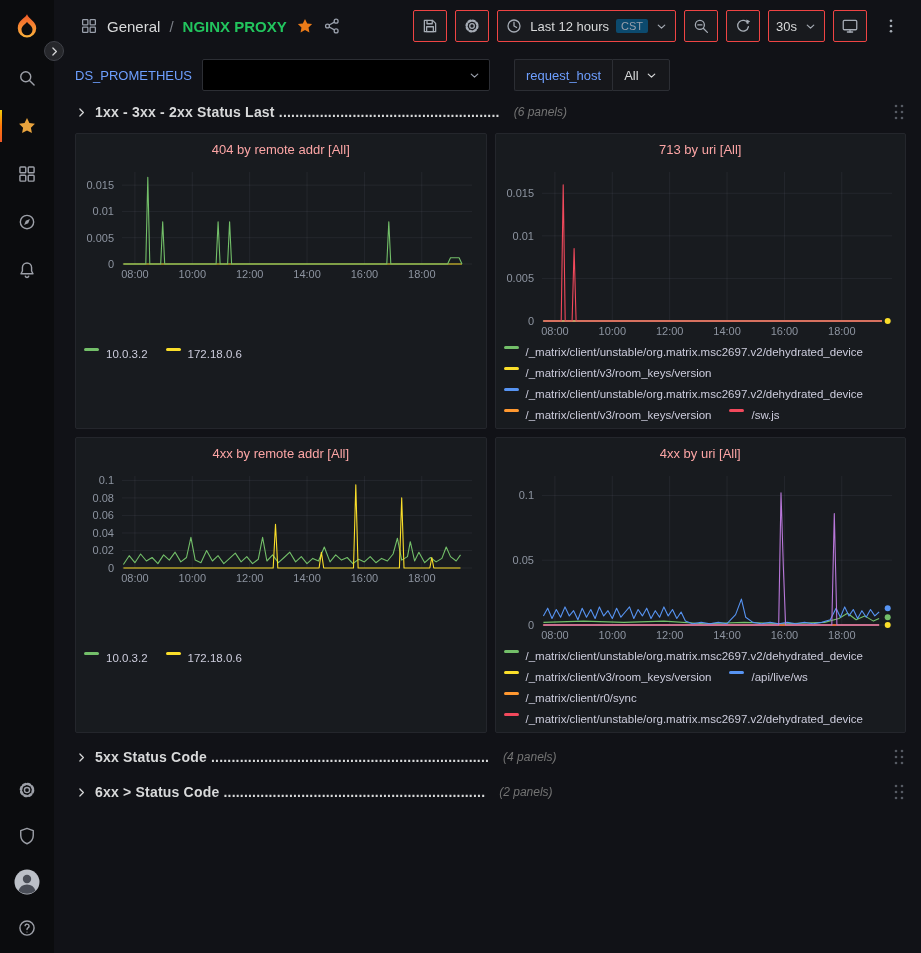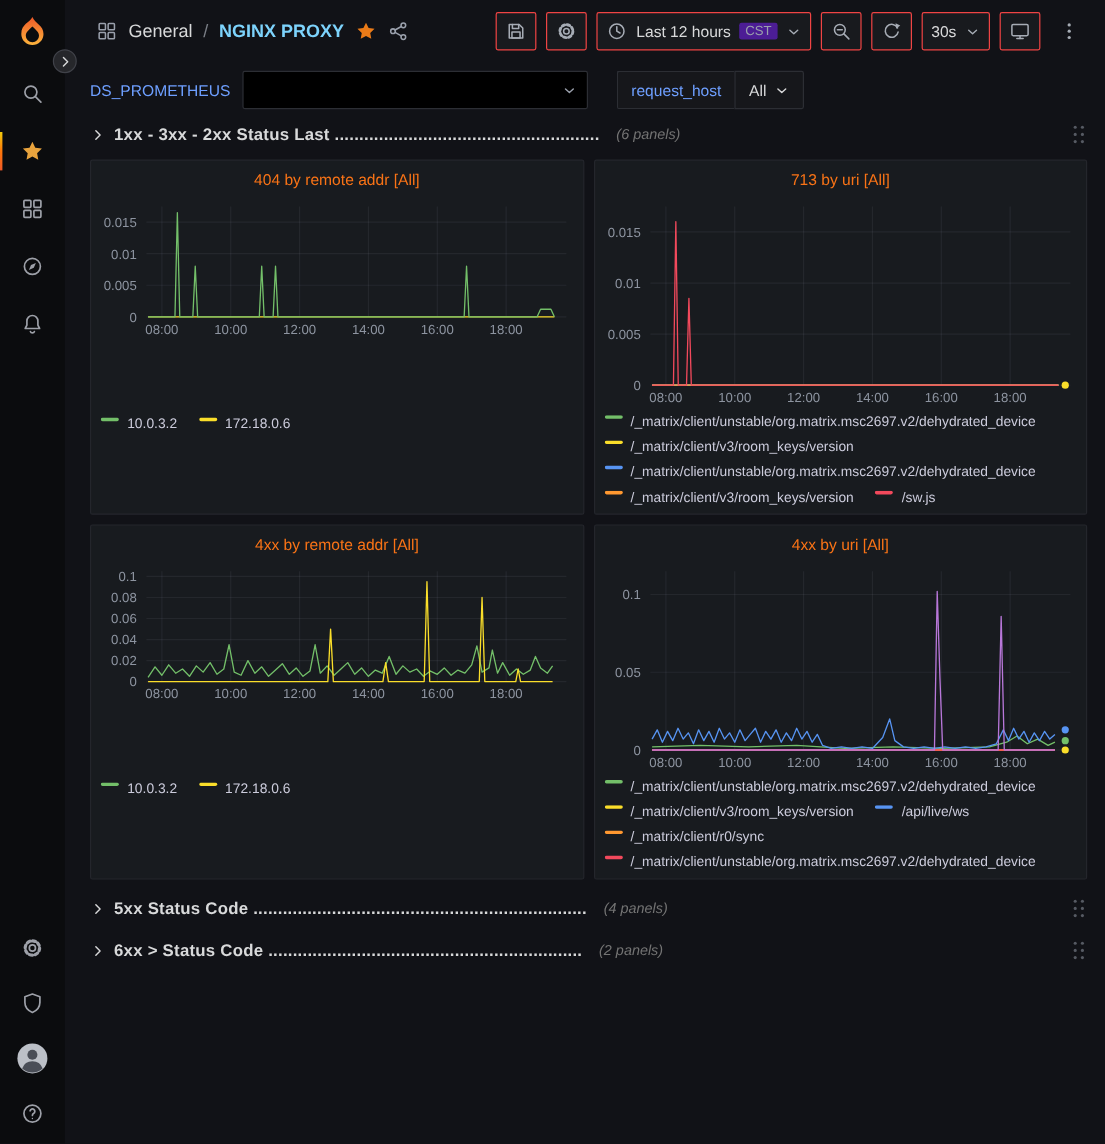--- a/index.html
+++ b/index.html
@@ -24,26 +24,26 @@
   
   .main { flex:1; min-width:0; display:flex; flex-direction:column; position:relative; }
   .expand-pill { position:absolute; left:-10px; top:41px; width:20px; height:20px; border-radius:50%;
     background:#26272b; border:1px solid #404249; color:#d8d9da; display:flex; align-items:center; justify-content:center;
     z-index:5; cursor:pointer; }
 
   
   .topbar { height:52px; flex:0 0 52px; display:flex; align-items:center; gap:9px; padding:0 14px 0 26px; }
   .crumb-section { font-size:15px; color:#d8d9da; cursor:pointer; }
   .crumb-sep { color:#7b7f87; font-size:15px; }
-  .crumb-title { font-size:15px; font-weight:700; color:#7dd3fc; cursor:pointer; }
+  .crumb-title { font-size:15px; font-weight:700; color:#22c55e; cursor:pointer; }
   .topbar-right { margin-left:auto; display:flex; align-items:center; gap:8px; }
   .tb-btn { height:32px; min-width:32px; padding:0 7px; background:#181a1e; border:1px solid #ef4444; border-radius:2px;
     display:flex; align-items:center; justify-content:center; gap:7px; color:#a6acb5; cursor:pointer; }
   .tb-btn .lbl { color:#d8d9da; font-size:13px; white-space:nowrap; }
-  .tz { background:#4c1d95; color:#9aa0ac; font-size:11px; padding:1px 5px; border-radius:2px; }
+  .tz { background:#0c4a6e; color:#9aa0ac; font-size:11px; padding:1px 5px; border-radius:2px; }
   .plain-btn { border:none; background:transparent; }
 
   
   .varbar { display:flex; align-items:center; padding:6px 14px 0 21px; height:40px; flex:0 0 40px; }
   .var-label { color:#6e9fff; font-size:13px; padding-right:10px; cursor:default; }
   .var-select-redacted { width:288px; height:32px; background:#000; border:1px solid #2c2e34; border-radius:2px;
     display:flex; align-items:center; justify-content:flex-end; padding:0 8px; color:#9aa0ac; cursor:pointer; }
   .var-chip { height:32px; border:1px solid #2c2e34; border-radius:2px; background:#16171b;
     display:flex; align-items:center; gap:6px; padding:0 11px; cursor:pointer; }
   .var-chip.host-label { margin-left:24px; color:#6e9fff; border-right:none; border-radius:2px 0 0 2px; }
@@ -54,21 +54,21 @@
   .dash-row { height:28px; display:flex; align-items:center; margin-bottom:7px; cursor:pointer; }
   .row-chevron { width:20px; color:#d8d9da; display:flex; align-items:center; }
   .row-title { font-size:14px; font-weight:700; color:#d8d9da; white-space:nowrap; overflow:hidden; letter-spacing:.2px; }
   .row-count { font-size:12px; font-style:italic; color:#737373; margin-left:14px; white-space:nowrap; }
   .row-handle { margin-left:auto; color:#565a63; display:flex; cursor:grab; }
 
   .panels-grid { display:grid; grid-template-columns:1fr 1fr; gap:8px; margin:1px 0 10px 0; }
   .panel { height:296px; background:#181b1f; border:1px solid #24262c; border-radius:2px;
     display:flex; flex-direction:column; overflow:hidden; }
   .panel-title { flex:0 0 30px; display:flex; align-items:center; justify-content:center;
-    font-size:13px; font-weight:500; color:#f97316; cursor:pointer; }
+    font-size:13px; font-weight:500; color:#fca5a5; cursor:pointer; }
   .panel-chart { flex:1 1 auto; min-height:0; }
   .legend-tall .panel-chart { flex:0 0 176px; }
   .panel-legend { flex:1 1 auto; overflow:hidden; padding:1px 8px 4px 8px; }
   .legend-row { display:flex; gap:18px; height:21px; align-items:center; }
   .legend-item { display:flex; gap:7px; white-space:nowrap; cursor:pointer; overflow:hidden; }
   .legend-mark { width:15px; height:3px; border-radius:2px; flex:0 0 15px; }
   .legend-label { font-size:11.5px; color:#ccccdc; }
 
   svg { display:block; }
   svg text { font-family:"Liberation Sans", sans-serif; }

